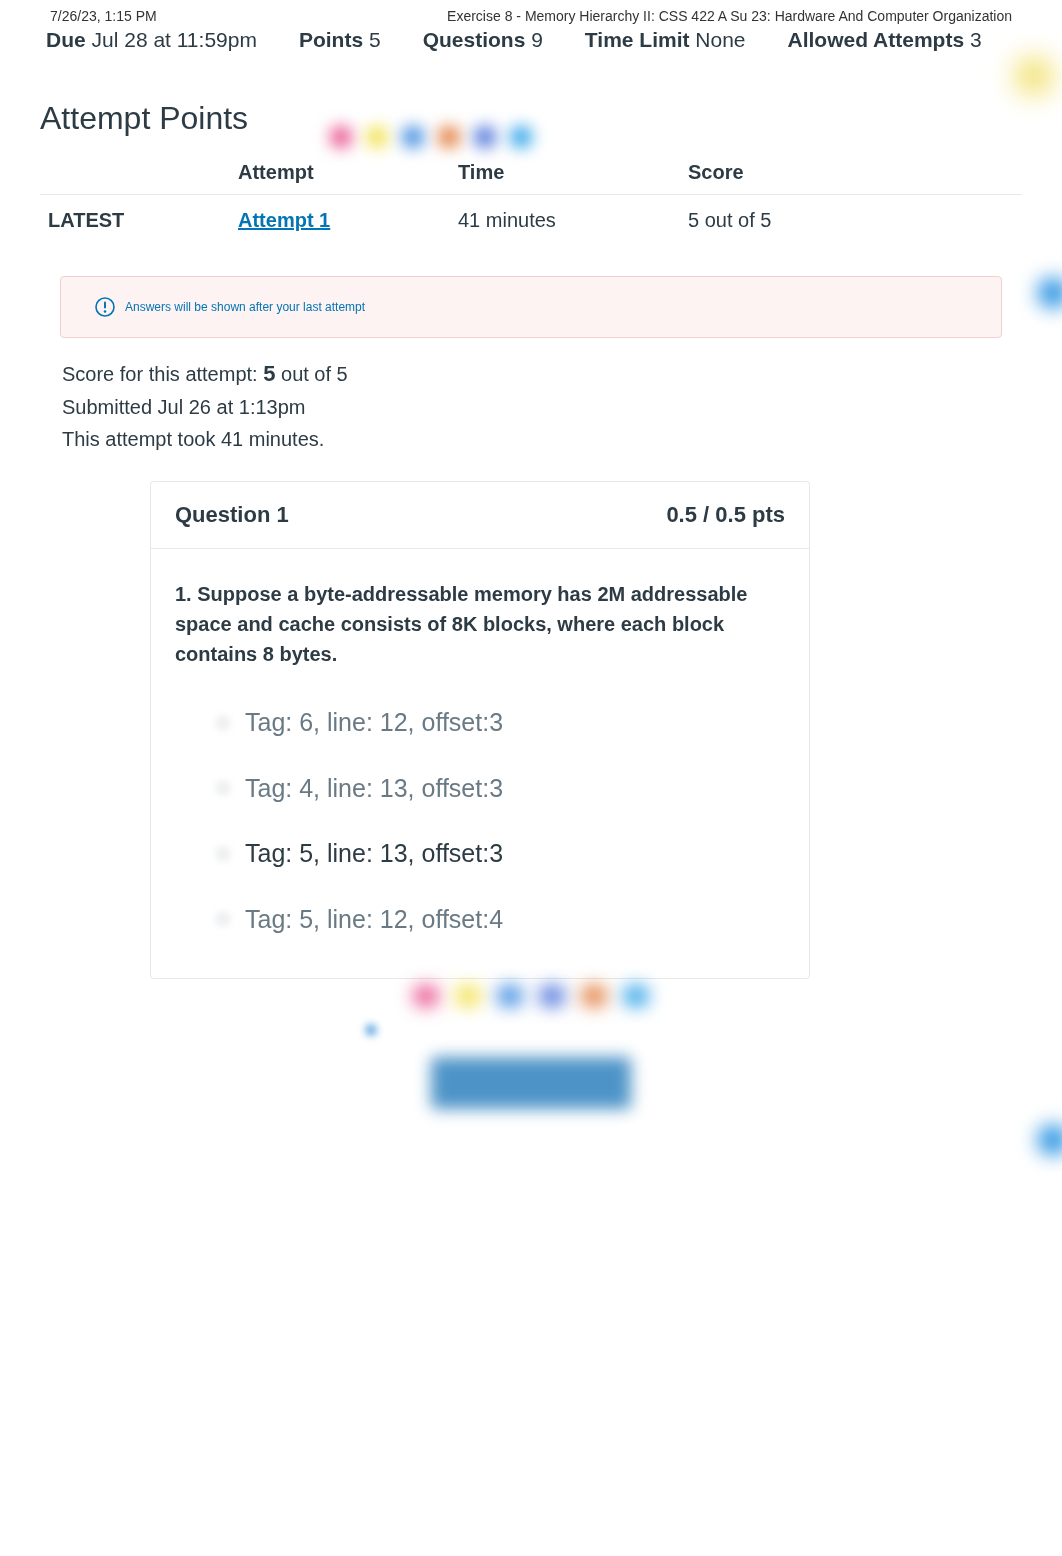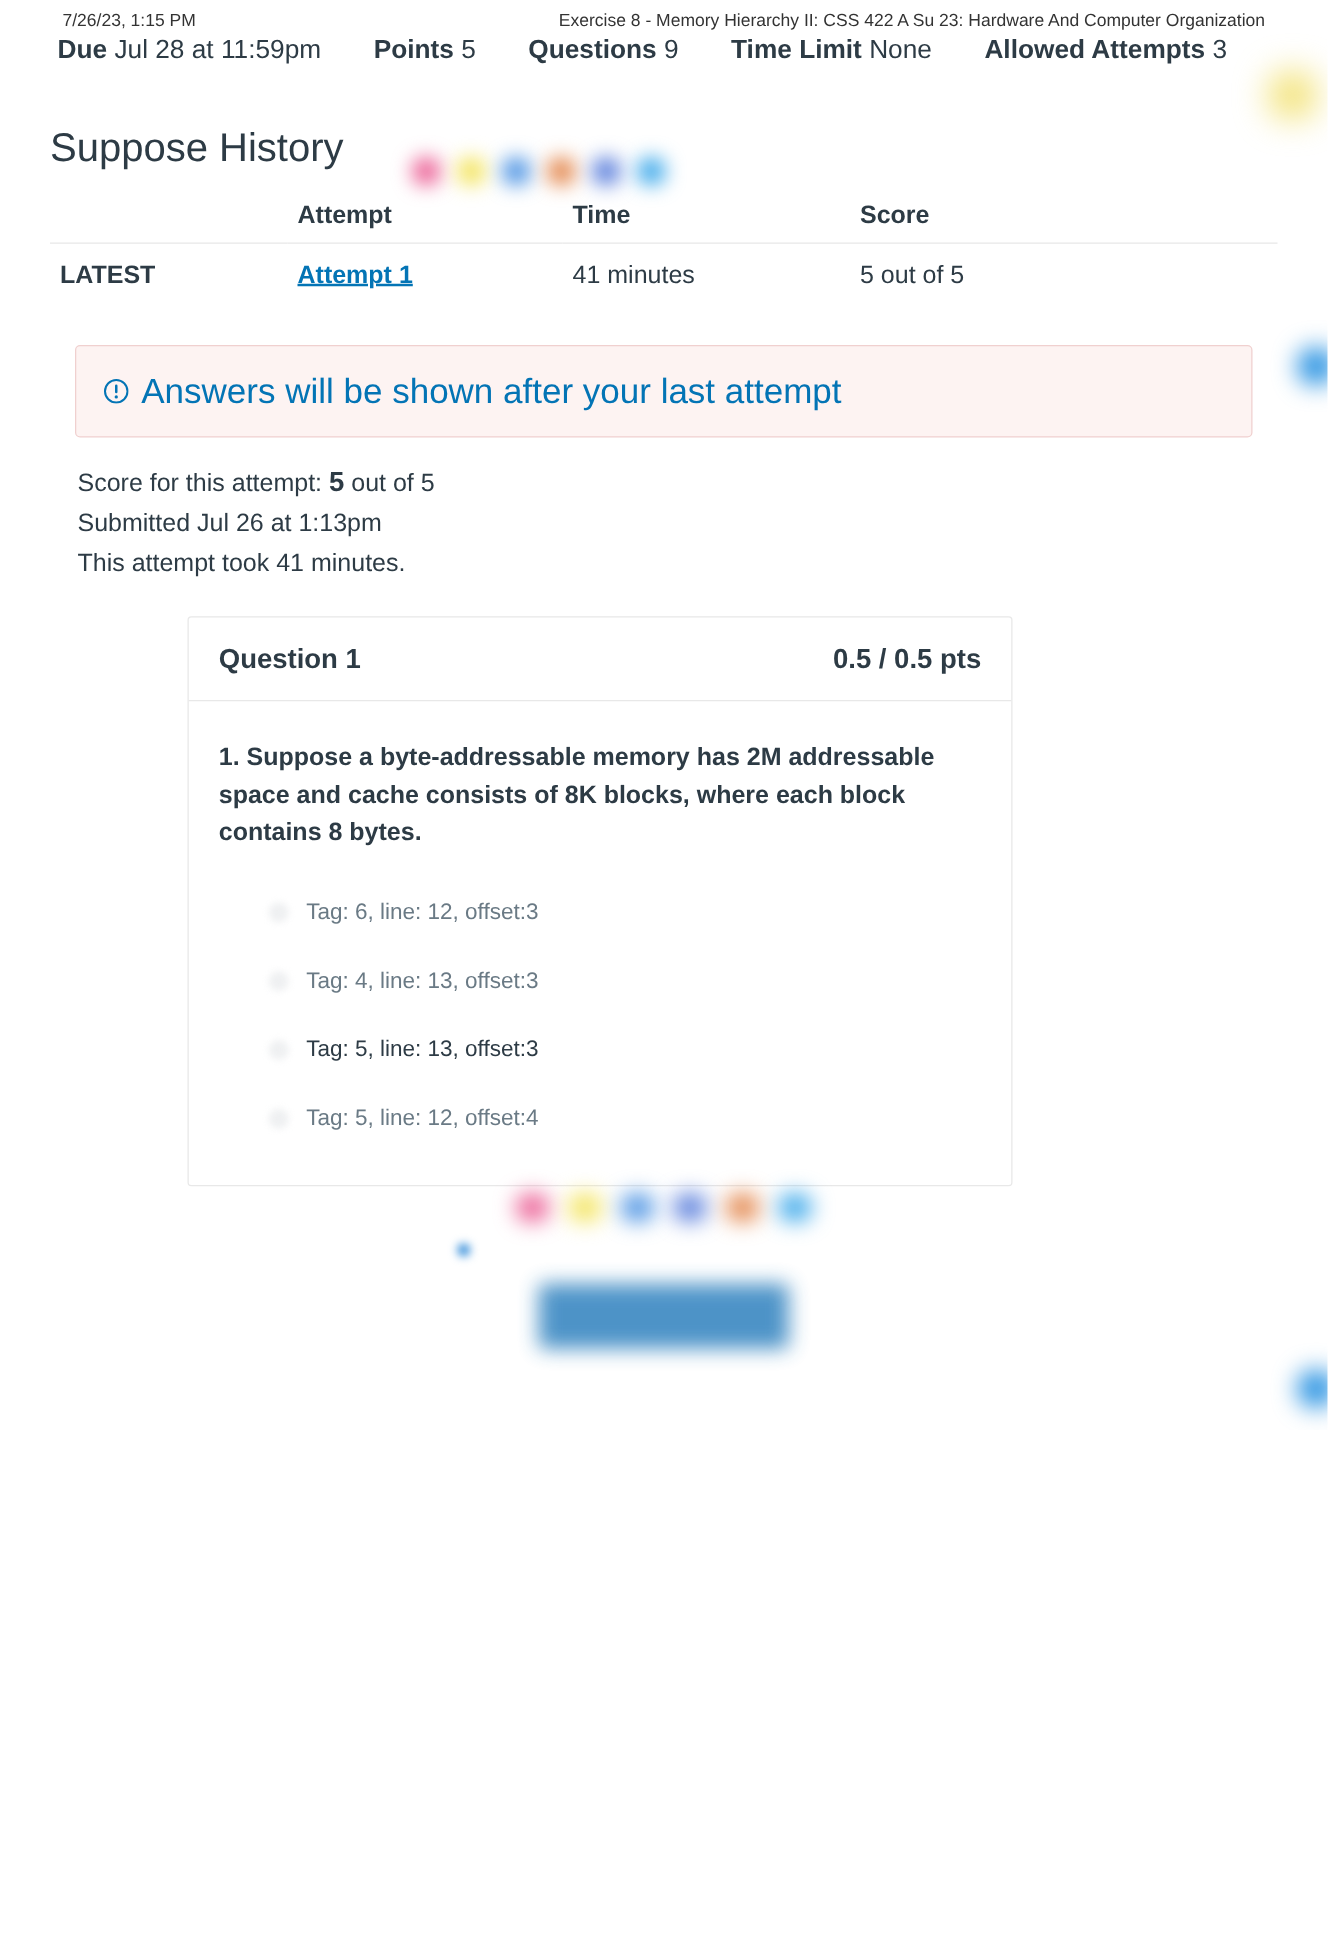--- a/index.html
+++ b/index.html
@@ -72,26 +72,26 @@
     font-weight: 700;
     padding: 10px 8px;
   }
   table.history td {
     padding: 14px 8px;
     border-top: 1px solid #e8e8e8;
   }
   .link { color: #0374b5; font-weight: 600; text-align: right; }
   .alert {
     margin: 30px 20px 18px 20px;
-    padding: 20px 22px;
+    padding: 20px 34px;
     border: 1px solid #f0d0cf;
     background: #fdf3f2;
     border-radius: 4px;
     color: #0374b5;
-    font-size: 28px;
+    font-size: 12px;
     display: flex;
     align-items: center;
     gap: 10px;
   }
   .alert-icon-svg { width: 20px; height: 20px; flex-shrink: 0; }
   .summary {
     padding: 0 22px;
     font-size: 20px;
     line-height: 1.6;
   }
@@ -116,21 +116,21 @@
     padding: 30px 24px 20px 24px;
     font-size: 20px;
     line-height: 1.5;
   }
   .question-body .prompt-bold { font-weight: 700; margin-bottom: 13px; }
   .question-body p { margin-bottom: 18px; }
   .answers { padding: 8px 0 6px 30px; }
   .answer {
     padding: 14px 10px;
     color: #6a7a85;
-    font-size: 18px;
+    font-size: 25px;
     display: flex;
     align-items: center;
     gap: 14px;
     text-align: center;
   }
   .answer.selected { color: #2d3b45; }
   .radio {
     width: 16px; height: 16px; border-radius: 50%;
     background: #e8eaec;
     flex-shrink: 0;
@@ -204,21 +204,21 @@
 
   <div class="meta-row">
     <span class="meta-item"><b>Due</b> <span>Jul 28 at 11:59pm</span></span>
     <span class="meta-item"><b>Points</b> <span>5</span></span>
     <span class="meta-item"><b>Questions</b> <span>9</span></span>
     <span class="meta-item"><b>Time Limit</b> <span>None</span></span>
     <span class="meta-item"><b>Allowed Attempts</b> <span>3</span></span>
   </div>
 
 
-  <h2 class="section">Suppose History</h2>
+  <h2 class="section">Attempt Points</h2>
 
   <table class="history">
     <thead>
       <tr>
         <th style="width:190px"></th>
         <th style="width:220px">Attempt</th>
         <th style="width:230px">Time</th>
         <th>Score</th>
       </tr>
     </thead>

